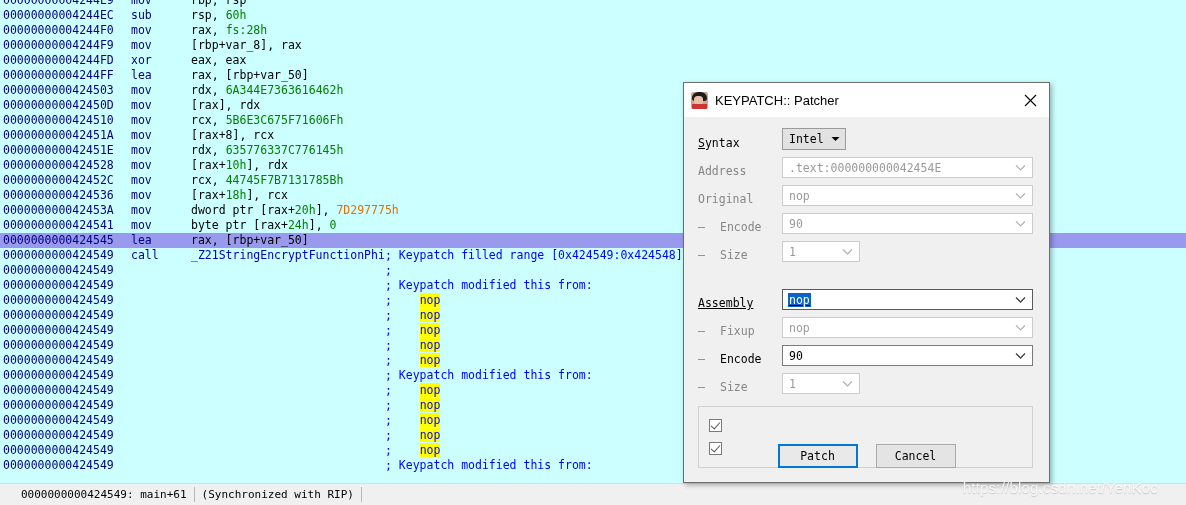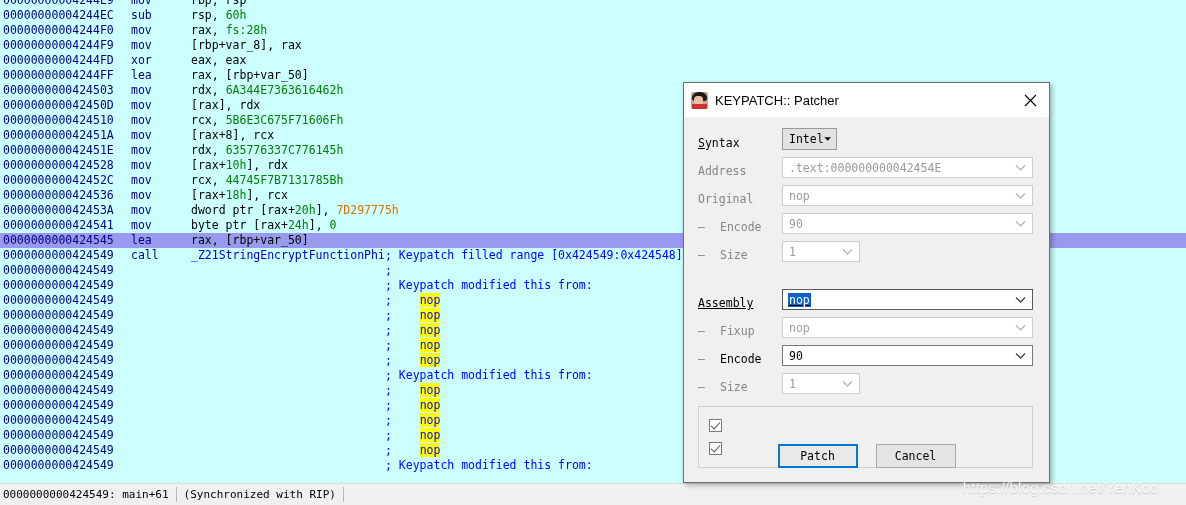--- a/index.html
+++ b/index.html
@@ -62,21 +62,21 @@
     display: flex;
     align-items: center;
   }
   .sb-cell {
     padding: 0 7px;
     height: 15px;
     line-height: 15px;
     border-right: 1px solid #b8b8b8;
     white-space: pre;
   }
-  .sb-cell:first-child { padding-left: 3px; }
+  .sb-cell:first-child { padding-left: 21px; }
 
   
   #keypatch-dialog {
     position: absolute;
     left: 683px;
     top: 82px;
     width: 367px;
     height: 401px;
     background: #f0f0f0;
     border: 1px solid #6e6e6e;
@@ -194,21 +194,21 @@
     right: 6px; top: 0; bottom: 0;
     display: flex; align-items: center;
   }
 
   .combo-small {
     width: 78px;
     flex: none;
   }
 
   .syntax-btn {
-    width: 55px;
+    width: 64px;
     height: 22px;
     background: #e2e2e2;
     border: 1px solid #9a9a9a;
     box-sizing: border-box;
     display: flex;
     align-items: center;
     justify-content: space-between;
     padding: 0 5px 0 6px;
     font-family: "DejaVu Sans Mono", monospace;
     font-size: 11.5px;

